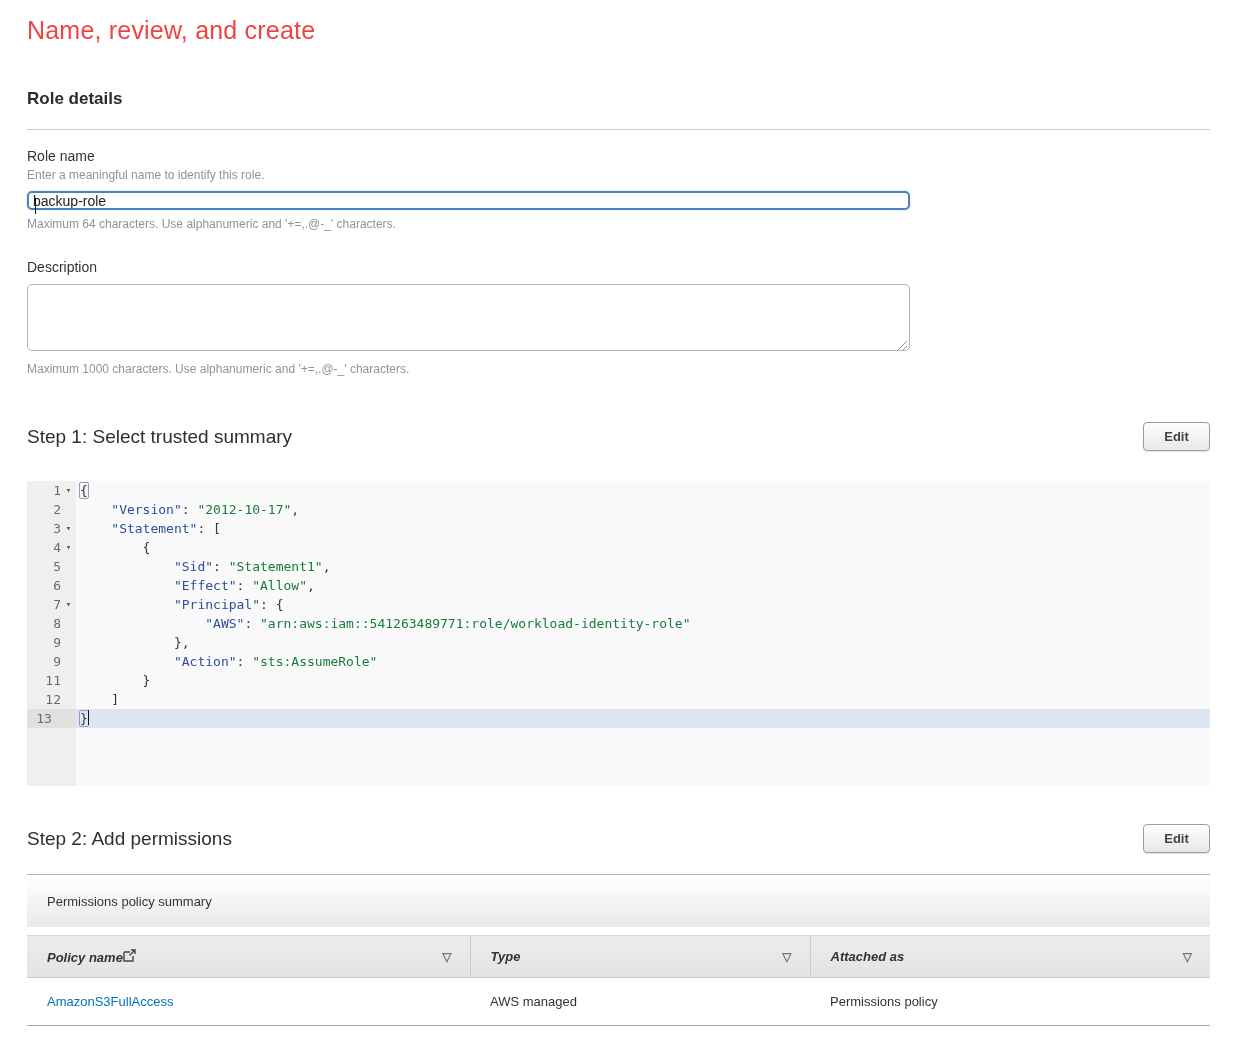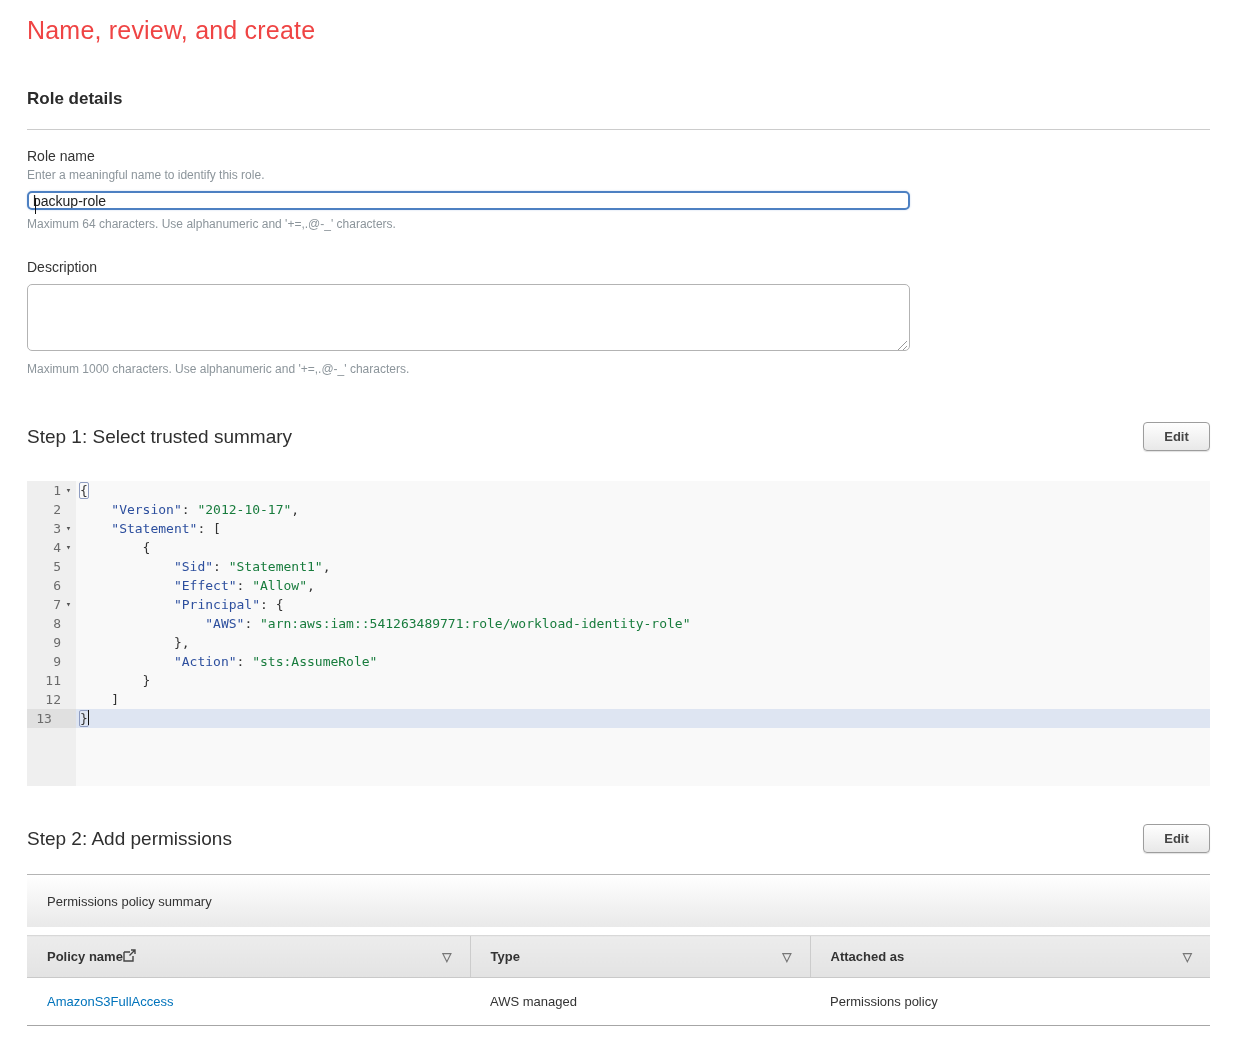--- a/index.html
+++ b/index.html
@@ -88,21 +88,21 @@
   }
   .perm-table { width: 1183px; border-collapse: collapse; margin-top: 8px; table-layout: fixed; }
   .perm-table th {
     background: linear-gradient(#ececec, #e3e3e3);
     border-top: 1px solid #d8d8d8; border-bottom: 1px solid #c9c9c9;
     height: 42px; text-align: left; padding-left: 20px;
     font-size: 13px; font-weight: 700; color: #333;
   }
   .perm-table th + th { border-left: 1px solid #ccc; }
   .th-inner { display: flex; align-items: center; justify-content: space-between; padding-right: 18px; }
-  .th-label { display: flex; align-items: center; gap: 0; }
+  .th-label { display: flex; align-items: flex-end; gap: 0; font-style: italic; }
   .sort-icon { font-size: 12px; color: #777; cursor: pointer; line-height: 1; }
   .ext-link-icon { display: inline-block; }
   .perm-table td {
     height: 48px; padding-left: 20px; background: #fff;
     border-bottom: 1px solid #a6a6a6; font-size: 13px; color: #333;
   }
   .policy-link { color: #0073bb; text-decoration: none; cursor: pointer; }
 
   .col-policy { width: 443px; } .col-type { width: 340px; } .col-attached { width: 400px; }
 </style>

